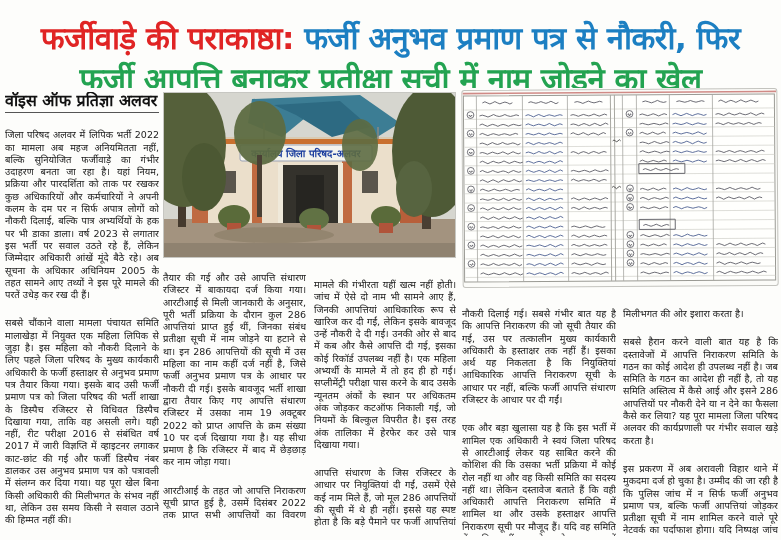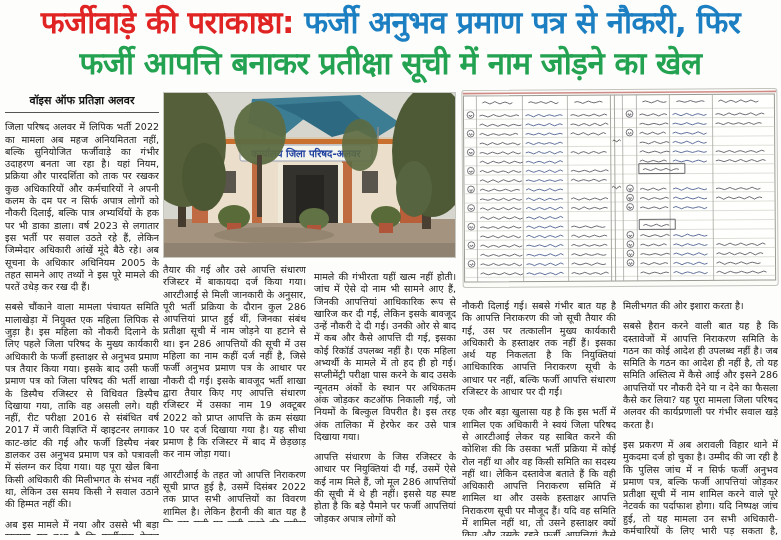--- a/index.html
+++ b/index.html
@@ -7,34 +7,34 @@
     position:relative;width:781px;height:540px;margin:0 auto;
     background:#fdfdfb;overflow:hidden;
     font-family:"DejaVu Sans","Liberation Sans",sans-serif;
     color:#1b1b1b;
   }
   
   .headline{
     position:absolute;top:0;left:0;width:781px;height:88px;
     text-align:center;font-weight:bold;line-height:41px;
     font-size:31px;letter-spacing:-.5px;white-space:nowrap;overflow:hidden;
-    padding-top:2px;box-sizing:border-box;
+    padding-top:18px;box-sizing:border-box;
   }
   .hl-red{color:var(--headline-red,#e02424);}
   .hl-blue{color:var(--headline-blue,#1c7fc2);}
   .hl-green{color:var(--headline-green,#23a351);margin-top:40px;}
   
   .bodycol{
     position:absolute;font-size:9.5px;line-height:12.3px;
     text-align:justify;overflow:hidden;color:#222;
   }
-  .bodycol p{margin:8px 0 0 0;}
+  .bodycol p{margin:16px 0 0 0;}
   
   .byline{
-    font-weight:bold;font-size:11px;text-align:center;
+    font-weight:bold;font-size:16px;text-align:left;
     padding:3px 0 5px 0;border-bottom:1px solid #555;margin-bottom:5px;
     color:#111;
   }
   .col1{left:5px;top:92px;width:154px;height:443px;}
   
   .photo{
     position:absolute;left:163px;top:92px;width:293px;height:166px;
     border:1px solid #c7c7c2;box-sizing:border-box;background:#d8d8d2;
     overflow:hidden;
   }

